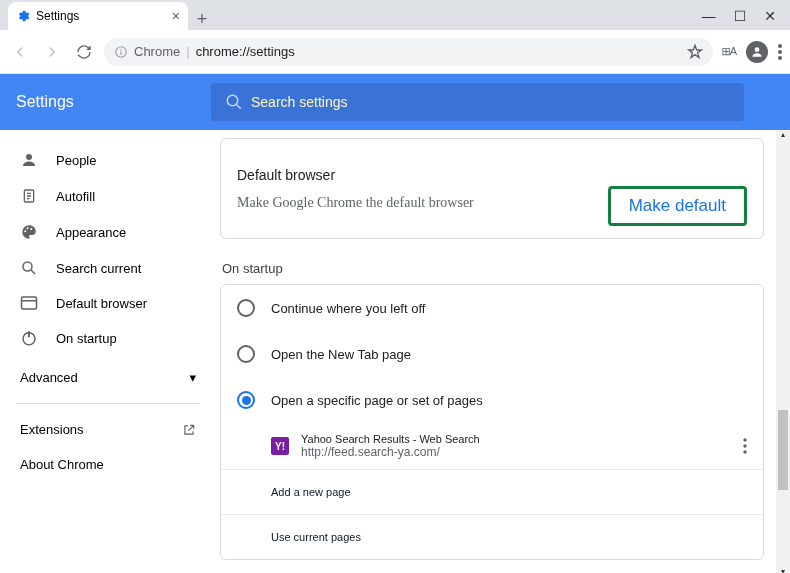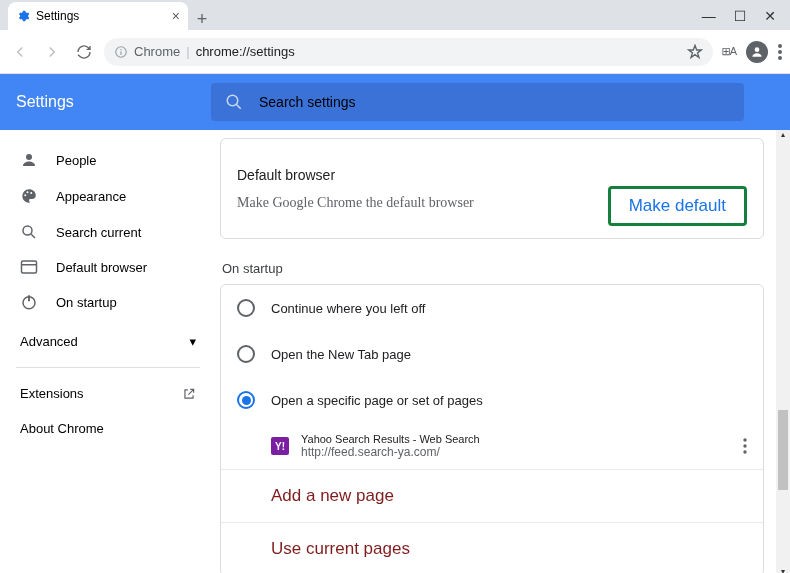--- a/index.html
+++ b/index.html
@@ -17,21 +17,21 @@
 .addrbar { height: 44px; background: #fff; display:flex; align-items:center; padding: 0 8px; gap: 8px; border-bottom: 1px solid #e0e0e0;}
 .navbtn { width: 24px; height:24px; display:flex; align-items:center; justify-content:center; color:#9aa0a6; }
 .navbtn.active { color:#5f6368; }
 .omnibox { flex:1; height:28px; background:#f1f3f4; border-radius:14px; display:flex; align-items:center; padding:0 10px; font-size:13px; color:#5f6368; gap:6px;}
 .omniright { display:flex; gap:10px; align-items:center; color:#5f6368;}
 .avatar { width:22px;height:22px;border-radius:50%;background:#5f6368;display:flex;align-items:center;justify-content:center;}
 
 
 .bluehdr { height: 56px; background:#4285f4; display:flex; align-items:center; padding: 0 16px; gap:20px;}
 .bluehdr .ttl { color:#fff; font-size:16px; width: 175px;}
-.searchbox { flex:1; height:38px; background:#3a72d8; border-radius:4px; display:flex; align-items:center; padding:0 14px; gap:16px; color:#000000; font-size:14px; margin-right: 30px;}
+.searchbox { flex:1; height:38px; background:#3a72d8; border-radius:4px; display:flex; align-items:center; padding:0 14px; gap:8px; color:#fef9c3; font-size:14px; margin-right: 30px;}
 
 
 .page { display:flex; height: calc(573px - 30px - 36px - 56px); background:#fff;}
 .sidebar { width: 216px; padding: 12px 0; font-size:13px; color:#000000;}
 .sbitem { display:flex; align-items:center; gap:18px; padding: 9px 20px; cursor:pointer;}
 .sbicon { width:18px; display:flex; justify-content:center; color:#5f6368;}
 .sbadv { display:flex; align-items:center; justify-content:space-between; padding: 10px 20px; cursor:pointer; margin-top:4px;}
 .sbsep { border-top:1px solid #e0e0e0; margin: 8px 16px;}
 .sbplain { padding: 10px 20px; display:flex; align-items:center; justify-content:space-between; cursor:pointer;}
 
@@ -48,21 +48,21 @@
 .radio { width:18px; height:18px; border:2px solid #5f6368; border-radius:50%; display:flex; align-items:center; justify-content:center; flex-shrink:0;}
 .radio.sel { border-color:#1a73e8;}
 .radio.sel::after { content:""; width:9px;height:9px;background:#1a73e8;border-radius:50%;}
 
 .pgrow { display:flex; align-items:center; padding: 10px 16px 10px 50px; gap:12px;}
 .yicon { width:18px;height:18px;background:#7b1fa2;color:#fff;display:flex;align-items:center;justify-content:center;font-size:10px;font-weight:bold;border-radius:2px;}
 .pgtext .t1 { font-size:11px; color:#202124;}
 .pgtext .t2 { font-size:12px; color:#5f6368;}
 .dotmenu { margin-left:auto; color:#5f6368; cursor:pointer;}
 
-.linkrow { padding: 16px 16px 16px 50px; font-size:17px; color:#7f1d1d; cursor:pointer;}
+.linkrow { padding: 16px 16px 16px 50px; font-size:11px; color:#0f172a; cursor:pointer;}
 .hrcard { border-top:1px solid #e8eaed;}
 
 .advfoot { display:flex; align-items:center; justify-content:center; gap:12px; padding: 34px 0; font-size:13px; color:#3c4043;}
 
 .scrollbar { position:absolute; right:0; top:0; bottom:0; width:14px; background:#f1f1f1;}
 .scrollbar .thumb { position:absolute; right:2px; width:10px; top: 280px; height:80px; background:#c1c1c1;}
 .scrollbar .arrup, .scrollbar .arrdn { position:absolute; left:0; right:0; height:14px; text-align:center; font-size:8px; color:#333;}
 .scrollbar .arrup { top:0;} .scrollbar .arrdn { bottom:0;}
 
 svg { display:block; }
@@ -151,20 +151,29 @@
 <div class="page">
   <div class="sidebar">
     <div class="sbitem">
         <span class="sbicon">
           <svg width="18" height="18" viewBox="0 0 24 24" fill="#5f6368">
             <circle cx="12" cy="8" r="4"></circle>
             <path d="M4 20c0-4 4-6 8-6s8 2 8 6z"></path>
           </svg>
         </span>
         <span>People</span>
+      </div>
+    <div class="sbitem">
+        <span class="sbicon">
+          <svg width="16" height="18" viewBox="0 0 24 24" fill="none" stroke="#5f6368" stroke-width="2">
+            <rect x="5" y="3" width="14" height="18" rx="2"></rect>
+            <path d="M9 8h6M9 12h6M9 16h4"></path>
+          </svg>
+        </span>
+        <span>Autofill</span>
       </div>
     <div class="sbitem">
         <span class="sbicon">
           <svg width="18" height="18" viewBox="0 0 24 24" fill="#5f6368">
             <path d="M12 3a9 9 0 000 18c1 0 1-1 1-1.5s-1-1-1-2 1-1.5 2-1.5h2a5 5 0 005-5c0-4.5-4-8-9-8z"></path>
             <circle cx="7" cy="11" r="1.3" fill="#fff"></circle>
             <circle cx="10" cy="7" r="1.3" fill="#fff"></circle>
             <circle cx="15" cy="8" r="1.3" fill="#fff"></circle>
           </svg>
         </span>

